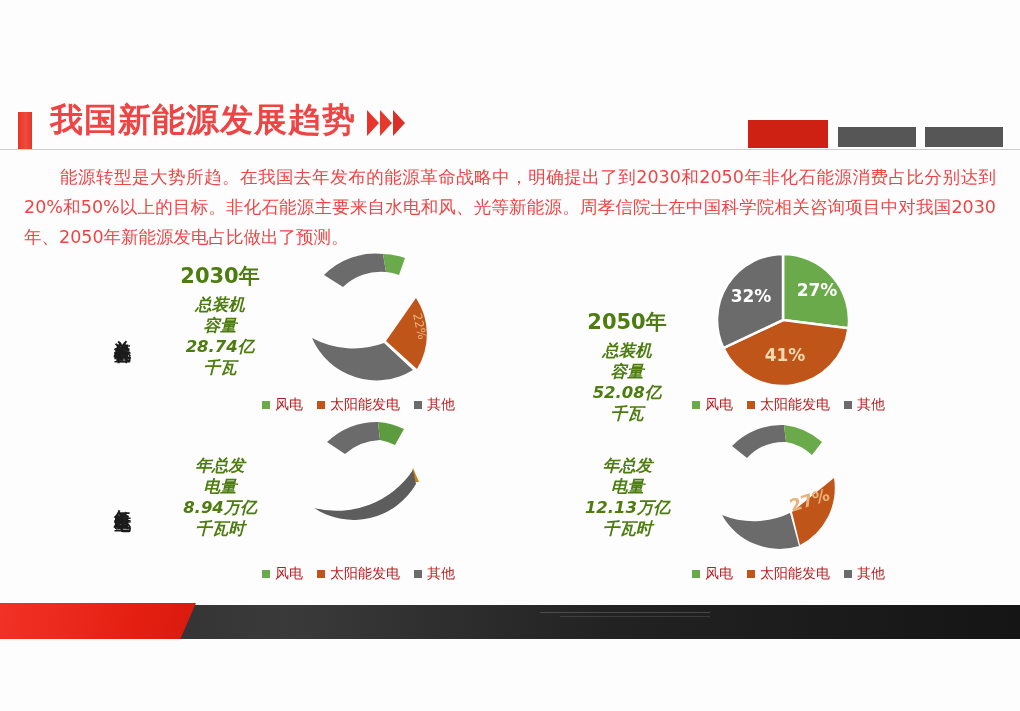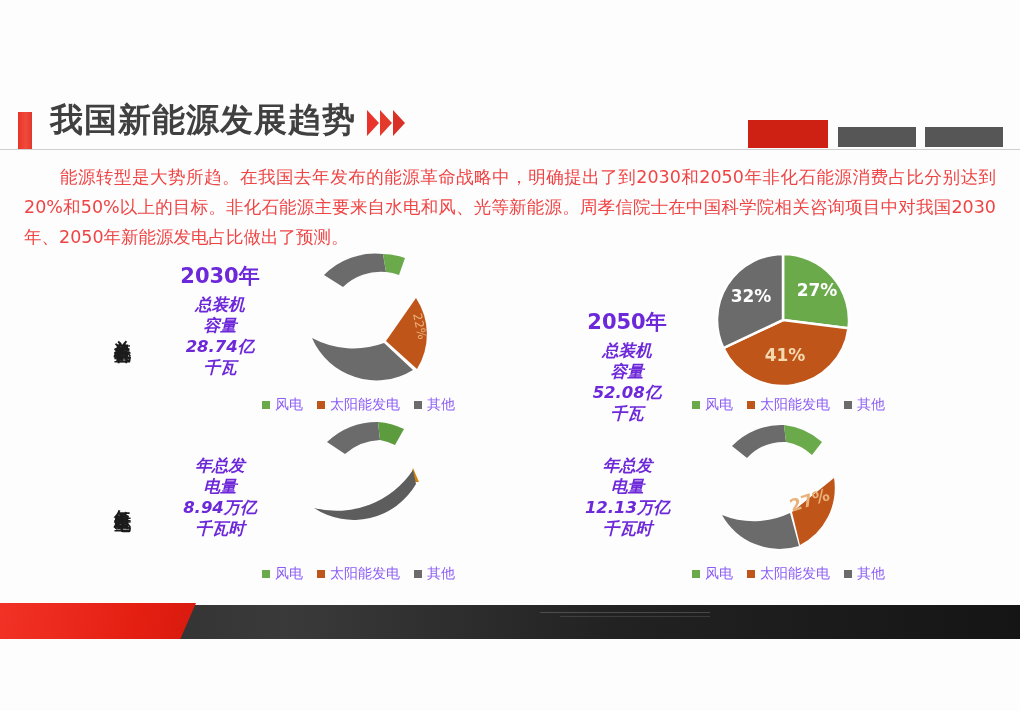--- a/index.html
+++ b/index.html
@@ -12,21 +12,21 @@
   }
   .slide{position:absolute;left:0;top:0;width:1020px;height:711px;background:#fdfdfe;}
 
   
   .title-accent{
     position:absolute;left:18px;top:112px;width:14px;height:38px;
     background:linear-gradient(90deg,#e8342a 0%,#f04b3c 55%,#e2362c 100%);
   }
   .slide-title{
     position:absolute;left:50px;top:103px;
-    font-size:33px;font-weight:bold;color:#404040;
+    font-size:33px;font-weight:bold;color:#ef4444;
     letter-spacing:1px;line-height:1;
     font-family:"DejaVu Sans","Liberation Sans",sans-serif;
     white-space:nowrap;
   }
   .title-chevrons{
     position:absolute;left:367px;top:110px;
     display:flex;gap:1px;align-items:center;
   }
   .chev{
     width:0;height:0;
@@ -68,21 +68,21 @@
     width:30px;
     font-size:17px;font-weight:bold;color:#1b1b1b;
     line-height:25px;text-align:center;
     writing-mode:vertical-rl;
     letter-spacing:2px;
   }
   .row-label.r1{left:105px;top:268px;height:125px;}
   .row-label.r2{left:105px;top:435px;height:130px;}
 
   
-  .caption{position:absolute;text-align:center;color:#6d28d9;}
+  .caption{position:absolute;text-align:center;color:#4d7c0f;}
   .caption .year{
     font-size:21px;font-weight:bold;margin-bottom:4px;display:block;
   }
   .caption .line{
     display:block;font-size:16.5px;font-weight:bold;line-height:21px;font-style:italic;
   }
   .cap-2030-cap{left:160px;top:262px;width:120px;}
   .cap-2050-cap{left:562px;top:266px;width:130px;margin-top:42px;}
   .cap-2030-gen{left:160px;top:455px;width:120px;}
   .cap-2050-gen{left:560px;top:455px;width:135px;}
@@ -92,21 +92,21 @@
   .pie-svg{display:block;}
 
   .chart-a{left:300px;top:248px;}
   .chart-b{left:700px;top:252px;}
   .chart-c{left:300px;top:418px;}
   .chart-d{left:700px;top:420px;}
 
   
   .legend{
     position:absolute;display:flex;align-items:center;gap:14px;
-    font-size:14px;color:#8b5cf6;white-space:nowrap;
+    font-size:14px;color:#b91c1c;white-space:nowrap;
     font-family:"DejaVu Sans","Liberation Sans",sans-serif;
   }
   .legend .item{display:flex;align-items:center;gap:5px;}
   .legend .swatch{width:8px;height:8px;display:inline-block;}
   .lg-a{left:262px;top:396px;}
   .lg-b{left:692px;top:396px;}
   .lg-c{left:262px;top:565px;}
   .lg-d{left:692px;top:565px;}
 
   

